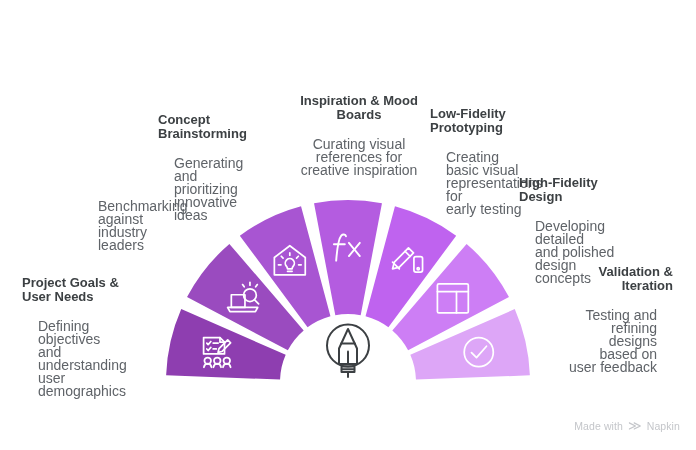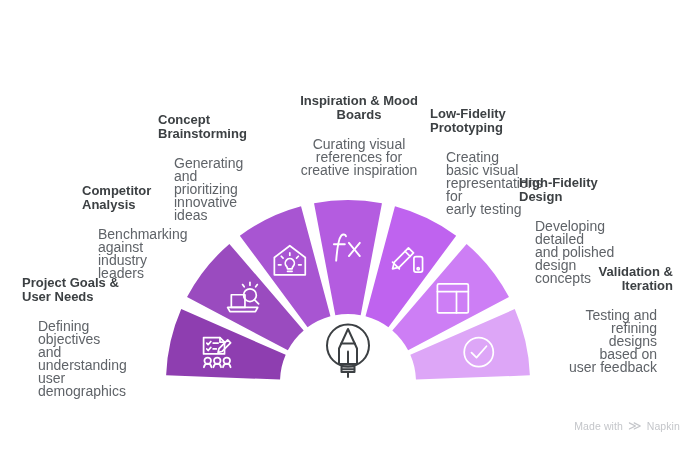--- a/index.html
+++ b/index.html
@@ -194,22 +194,20 @@
 
 <div class="label-block align-right" id="label-0">
   <p class="label-title">Project Goals &amp;
 User Needs</p>
   <p class="label-desc">Defining objectives
 and understanding
 user demographics</p>
 </div>
 
 <div class="label-block align-right" id="label-1">
-  <p class="label-title">Competitor
-Analysis</p>
   <p class="label-desc">Benchmarking
 against industry
 leaders</p>
 </div>
 
 <div class="label-block align-right" id="label-2">
   <p class="label-title">Concept
 Brainstorming</p>
   <p class="label-desc">Generating and
 prioritizing innovative

